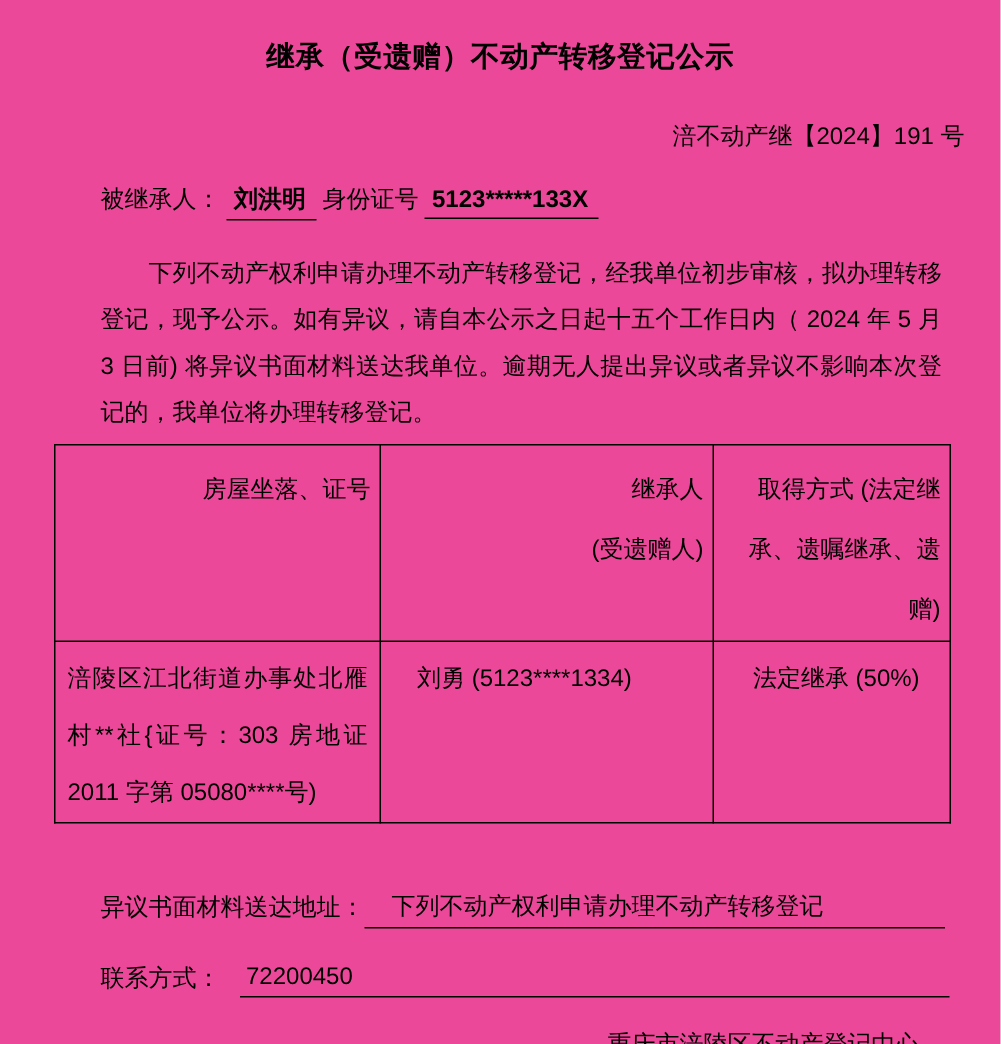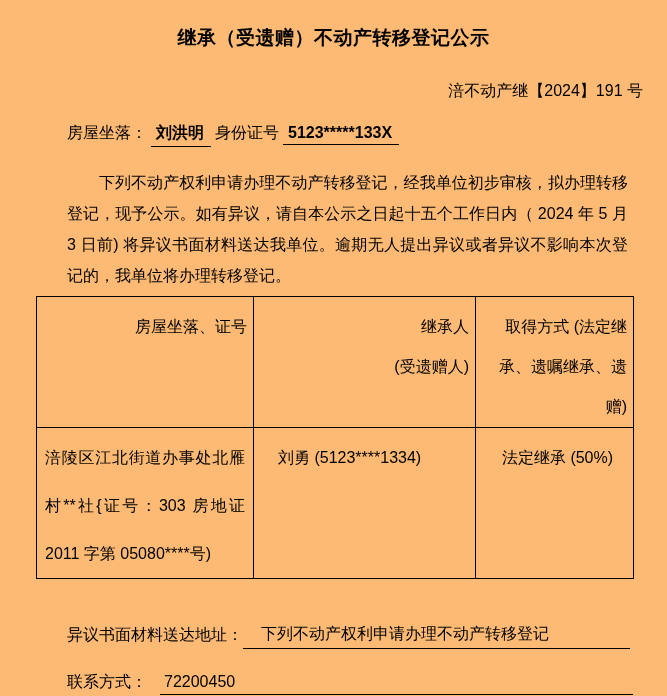--- a/index.html
+++ b/index.html
@@ -3,21 +3,21 @@
 <meta charset="utf-8">
 <style>
   html,body { margin:0; padding:0; background:#ffffff; }
   body {
     width:667px; height:696px;
     color:#000000;
     font-family:"Liberation Sans","DejaVu Sans",sans-serif;
     font-size:16px;
     overflow:hidden;
   }
-  .page { position:relative; width:667px; height:696px; background:#fdba74; }
+  .page { position:relative; width:667px; height:696px; background:#ec4899; }
 
   .title {
     margin:0; padding-top:25px;
     text-align:center;
     font-size:19px; font-weight:bold;
     letter-spacing:0.5px;
   }
   .doc-number {
     margin-top:30px;
     padding-right:24px;
@@ -57,21 +57,21 @@
     font-weight:normal;
     font-size:16px;
     vertical-align:top;
   }
   .property-table th {
     height:83px;
     padding:10px 6px 0 6px;
     text-align:right;
     line-height:40px;
   }
-  .property-table td { height:104px; line-height:48px; }
+  .property-table td { height:104px; line-height:38px; }
   td.cell-property { padding:6px 8px 0 8px; text-align:justify; }
   td.cell-heir     { padding:6px 6px 0 24px; text-align:left; }
   td.cell-method   { padding:6px 4px 0 10px; text-align:center; }
 
   .field-line {
     display:flex;
     align-items:center;
     margin-left:67px;
   }
   .field-line.address { margin-top:45px; }
@@ -91,21 +91,21 @@
 </head>
 <body>
 
 <div class="page">
 
   <h1 class="title">继承（受遗赠）不动产转移登记公示</h1>
 
   <div class="doc-number">涪不动产继【2024】191 号</div>
 
   <div class="recipient">
-    <span>房屋坐落：</span><span class="u-field">刘洪明</span><span>身份证号</span><span class="u-field">5123*****133X</span>
+    <span>被继承人：</span><span class="u-field">刘洪明</span><span>身份证号</span><span class="u-field">5123*****133X</span>
   </div>
 
   <p class="notice">下列不动产权利申请办理不动产转移登记，经我单位初步审核，拟办理转移登记，现予公示。如有异议，请自本公示之日起十五个工作日内（ 2024 年 5 月 3 日前) 将异议书面材料送达我单位。逾期无人提出异议或者异议不影响本次登记的，我单位将办理转移登记。</p>
 
   <table class="property-table">
     <colgroup>
         <col class="c1">
         <col class="c2">
         <col class="c3">
       </colgroup>

